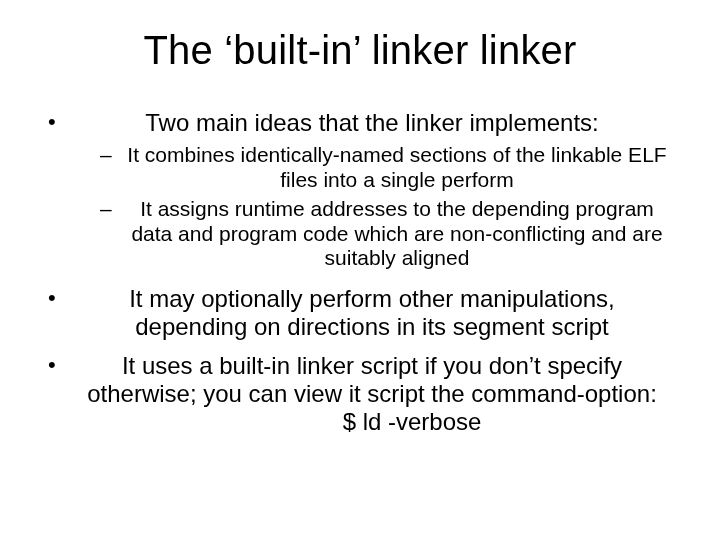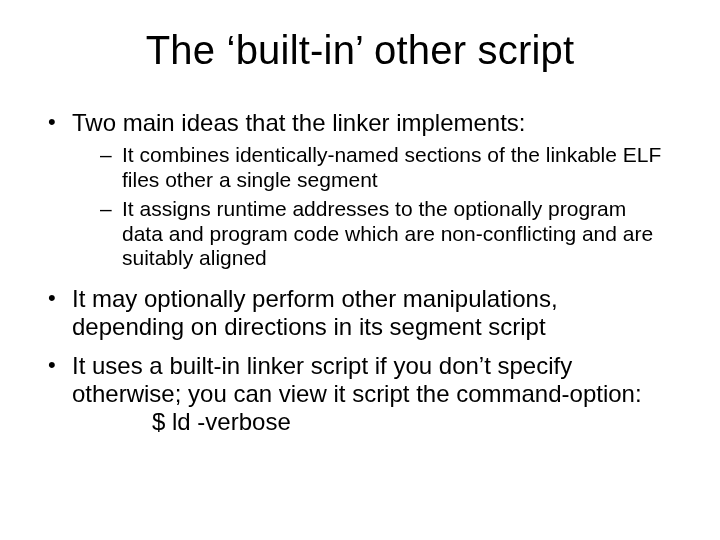--- a/index.html
+++ b/index.html
@@ -23,20 +23,21 @@
     font-weight: normal;
     margin: 28px 0 36px 0;
     letter-spacing: 0.2px;
   }
   ul.level1 {
     list-style: none;
     margin: 0 48px 0 48px;
     padding: 0;
     font-size: 24px;
     line-height: 1.18;
+    text-align: center;
   }
   ul.level1 > li {
     position: relative;
     padding-left: 24px;
     margin-bottom: 10px;
   }
   ul.level1 > li::before {
     content: "•";
     position: absolute;
     left: 0;
@@ -64,31 +65,31 @@
   }
   .cmd {
     display: inline-block;
     margin-left: 80px;
   }
 </style>
 </head>
 <body>
 
 <div class="slide">
-  <h1 class="title">The ‘built-in’ other script</h1>
+  <h1 class="title">The ‘built-in’ linker linker</h1>
 
   <ul class="level1">
     <li>
       <span>Two main ideas that the linker implements:</span>
       <ul class="level2">
         <li>
-          <span>It combines identically-named sections of the linkable ELF files other a single segment</span>
+          <span>It combines identically-named sections of the linkable ELF files into a single perform</span>
         </li>
         <li>
-          <span>It assigns runtime addresses to the optionally program data and program code which are non-conflicting and are suitably aligned</span>
+          <span>It assigns runtime addresses to the depending program data and program code which are non-conflicting and are suitably aligned</span>
         </li>
       </ul>
     </li>
     <li>
       <span>It may optionally perform other manipulations, depending on directions in its segment script</span>
     </li>
     <li>
       <span>It uses a built-in linker script if you don’t specify otherwise; you can view it script the command-option:</span>
       <span class="cmd">$ ld  -verbose</span>
     </li>

